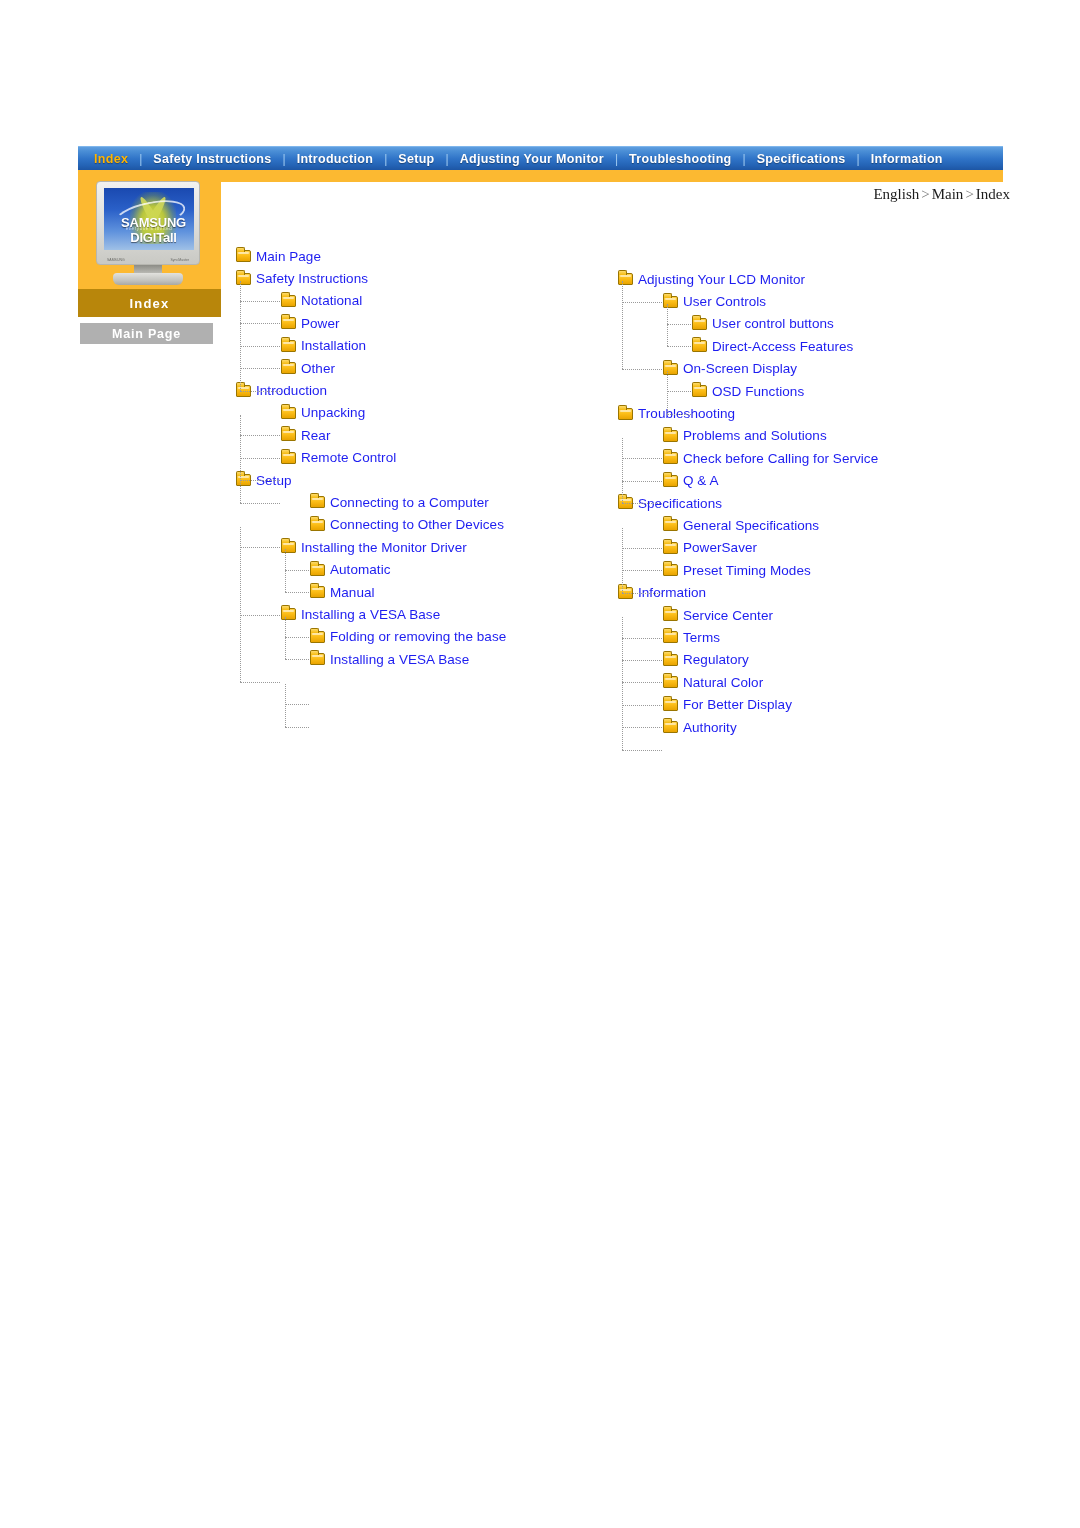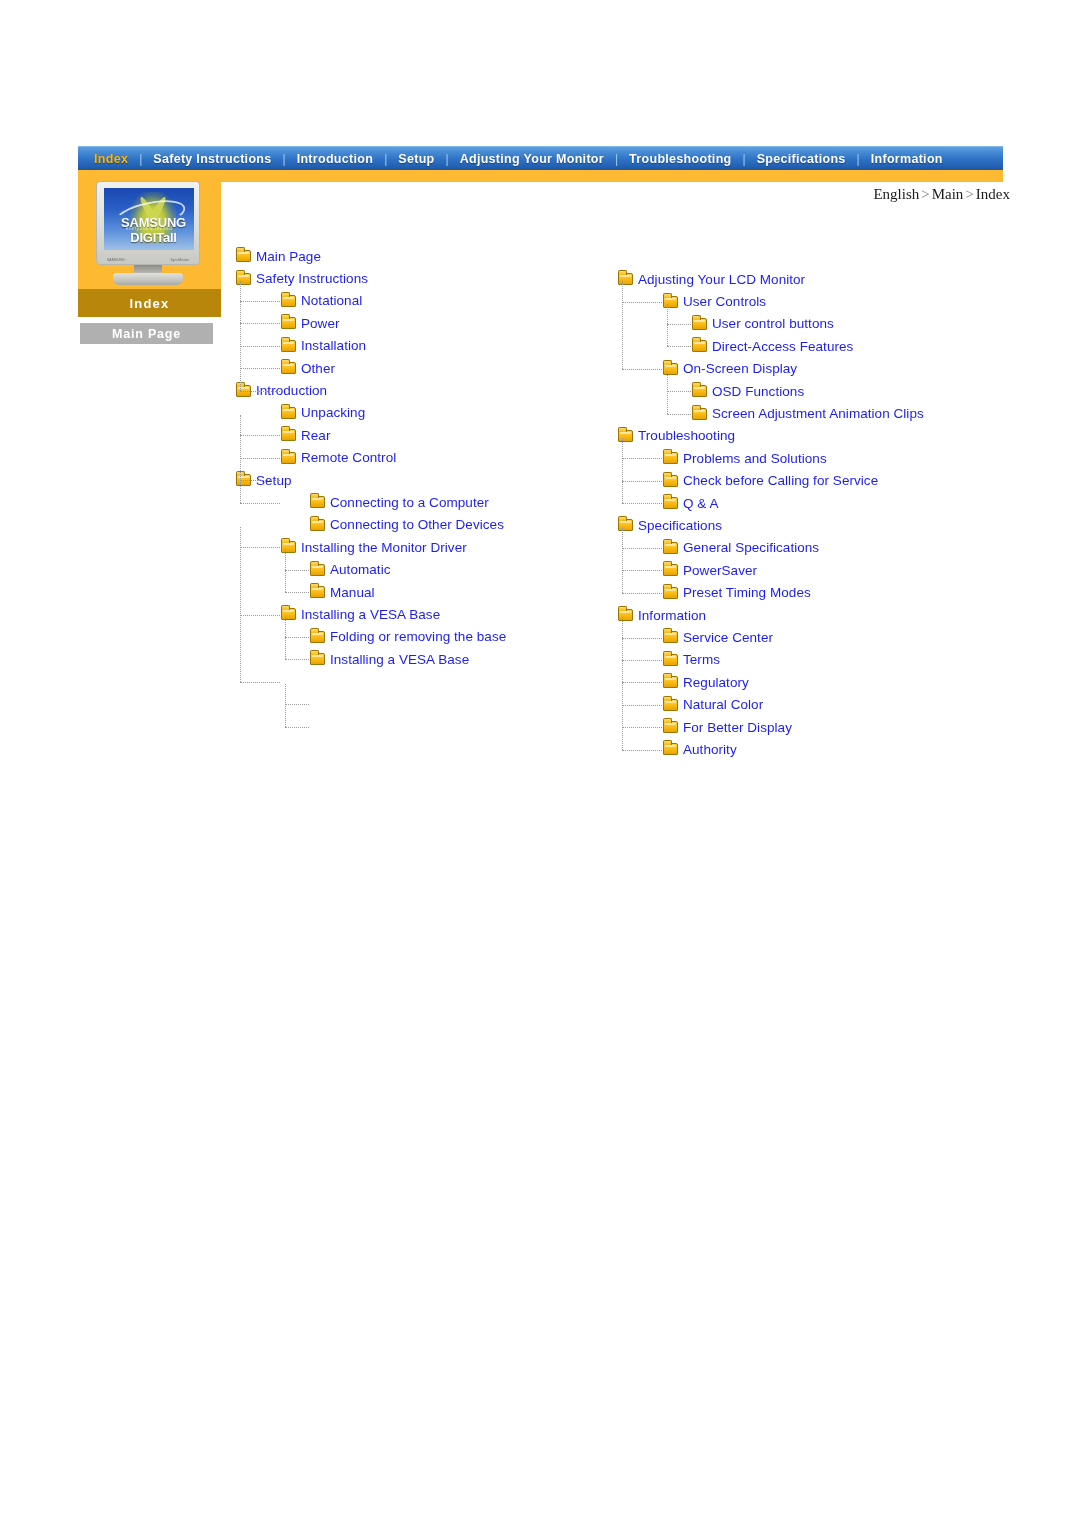--- a/index.html
+++ b/index.html
@@ -463,24 +463,20 @@
       <span class="tree-label">Direct-Access Features</span>
     </div>
     <div class="tree-row lvl2">
       <span class="folder"></span>
       <span class="tree-label">On-Screen Display</span>
     </div>
     <div class="tree-row lvl3">
       <span class="folder"></span>
       <span class="tree-label">OSD Functions</span>
     </div>
-    <div class="tree-row lvl3">
-      <span class="folder"></span>
-      <span class="tree-label">Screen Adjustment Animation Clips</span>
-    </div>
     <div class="tree-row lvl1">
       <span class="folder"></span>
       <span class="tree-label">Troubleshooting</span>
     </div>
     <div class="tree-row lvl2">
       <span class="folder"></span>
       <span class="tree-label">Problems and Solutions</span>
     </div>
     <div class="tree-row lvl2">
       <span class="folder"></span>

